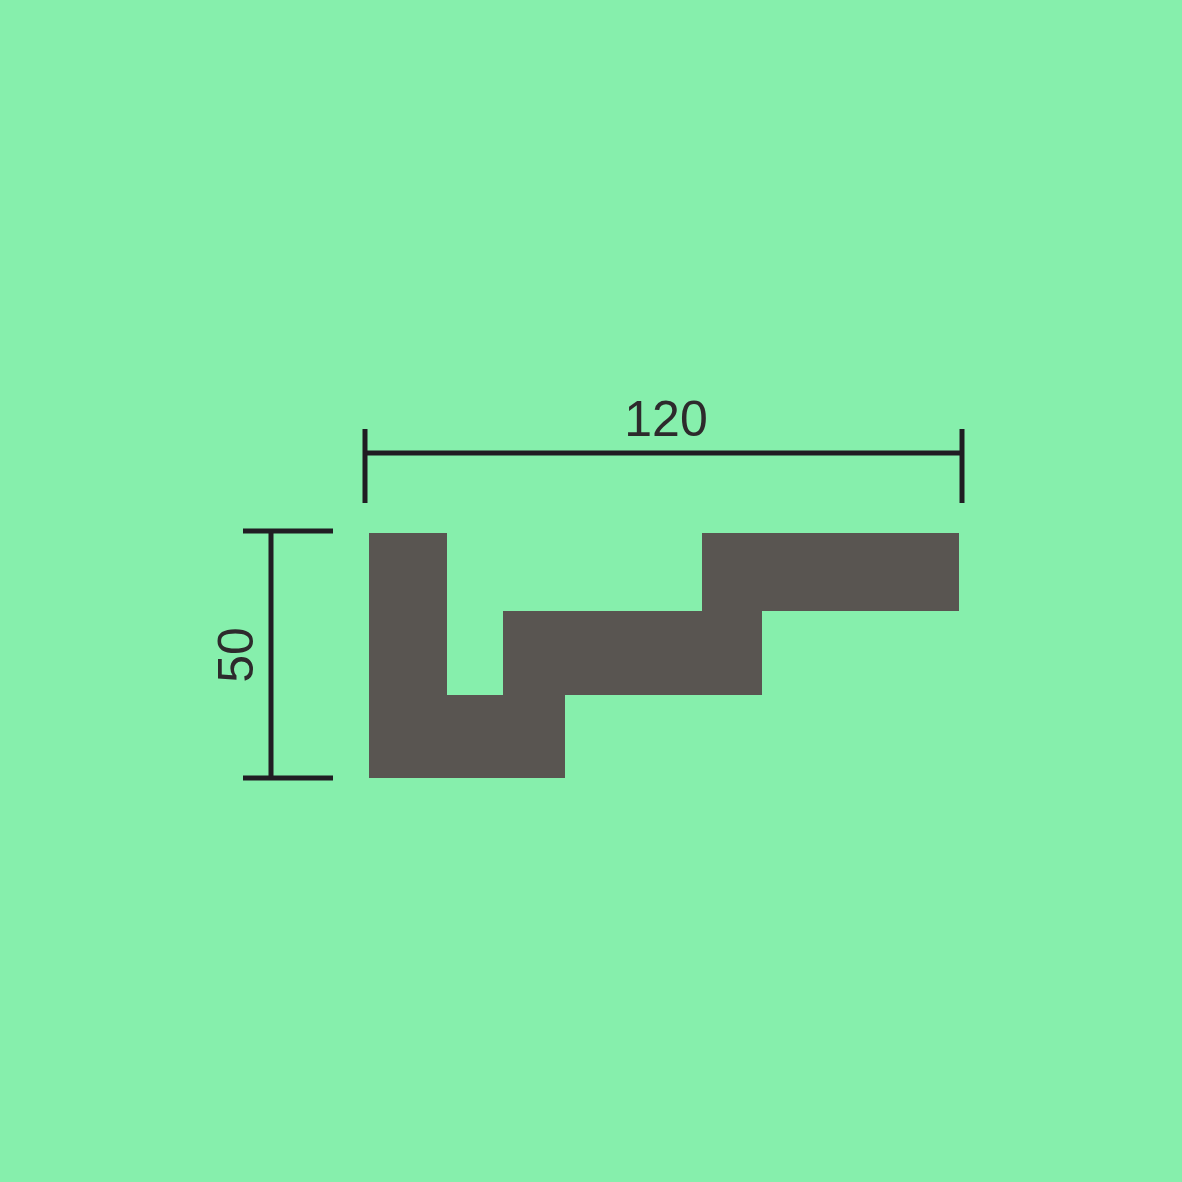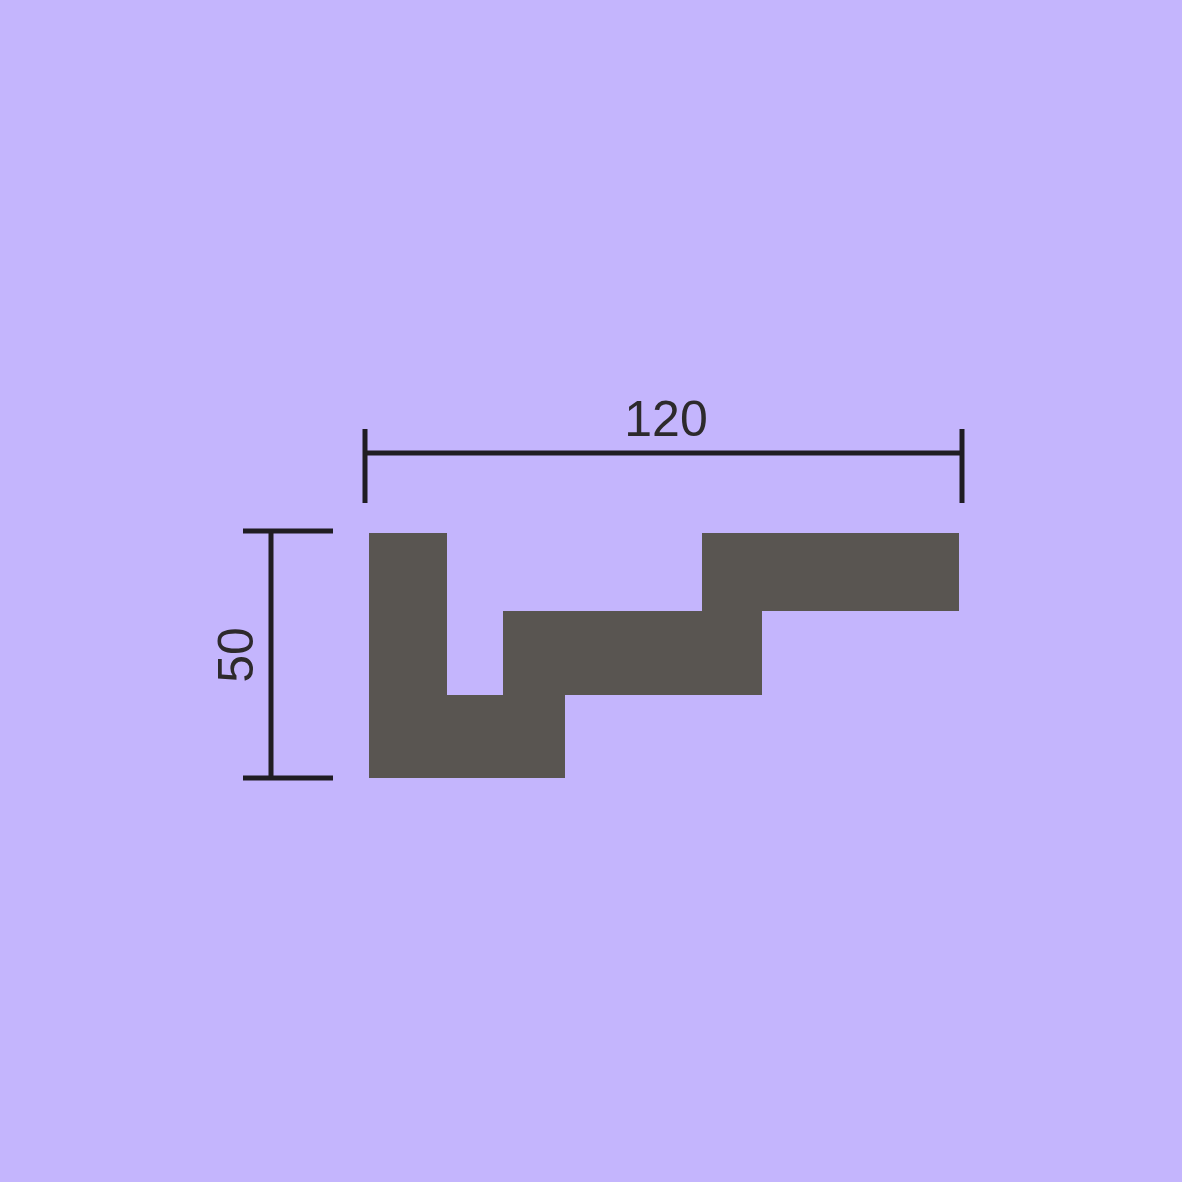--- a/index.html
+++ b/index.html
@@ -4,21 +4,21 @@
 <style>
   html, body {
     margin: 0;
     padding: 0;
     background: #ffffff;
   }
   #canvas {
     position: relative;
     width: 1182px;
     height: 1182px;
-    background: #c4b5fd;
+    background: #86efac;
     overflow: hidden;
     font-family: "Liberation Sans", sans-serif;
   }
   #profile-svg {
     position: absolute;
     left: 0;
     top: 0;
     width: 1182px;
     height: 1182px;
     display: block;

